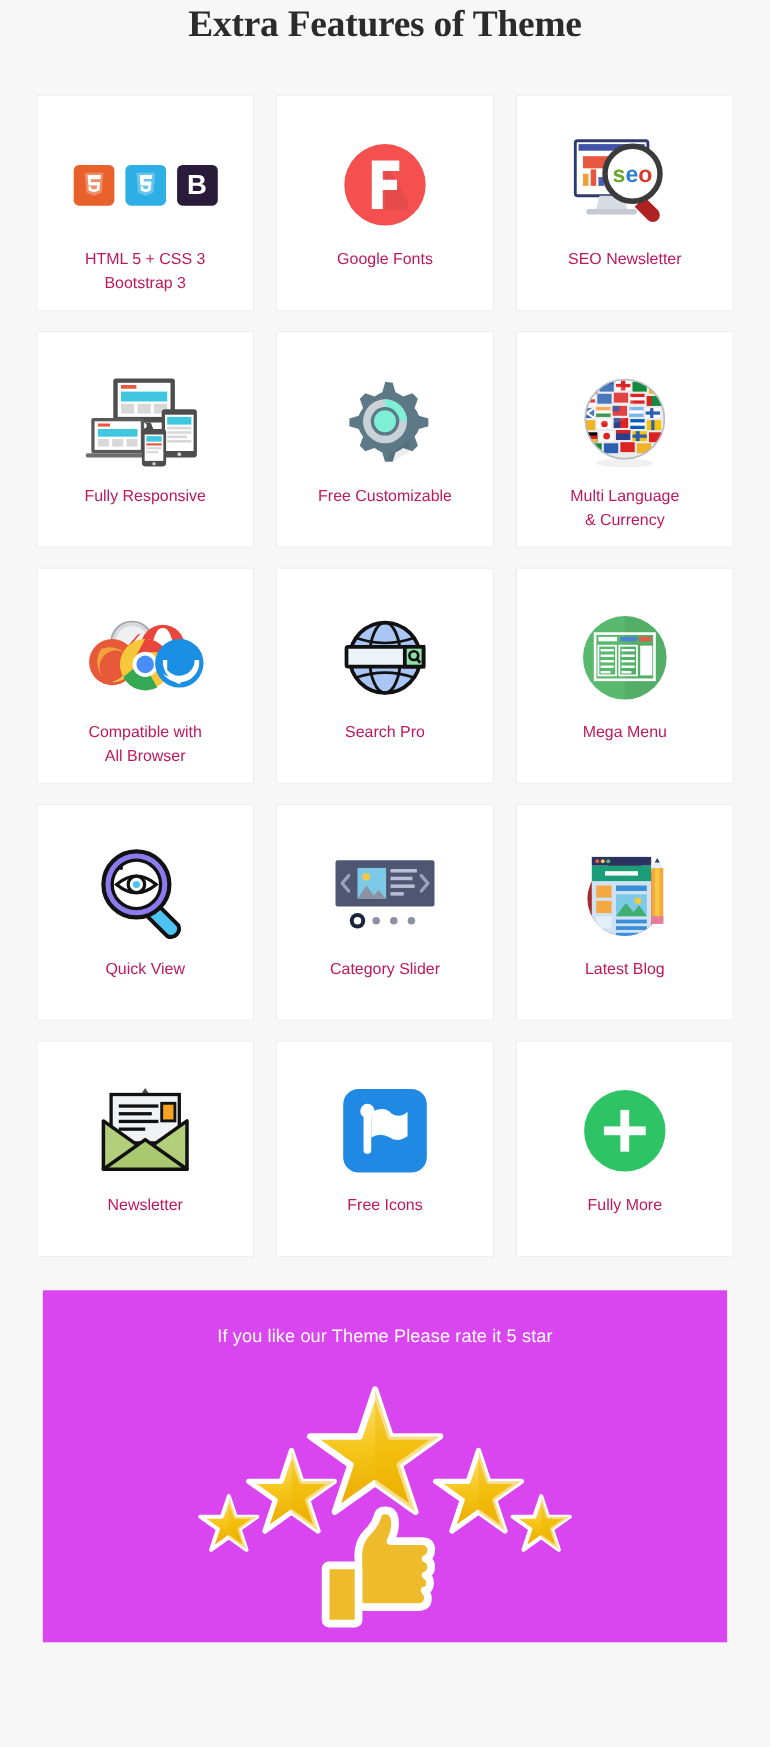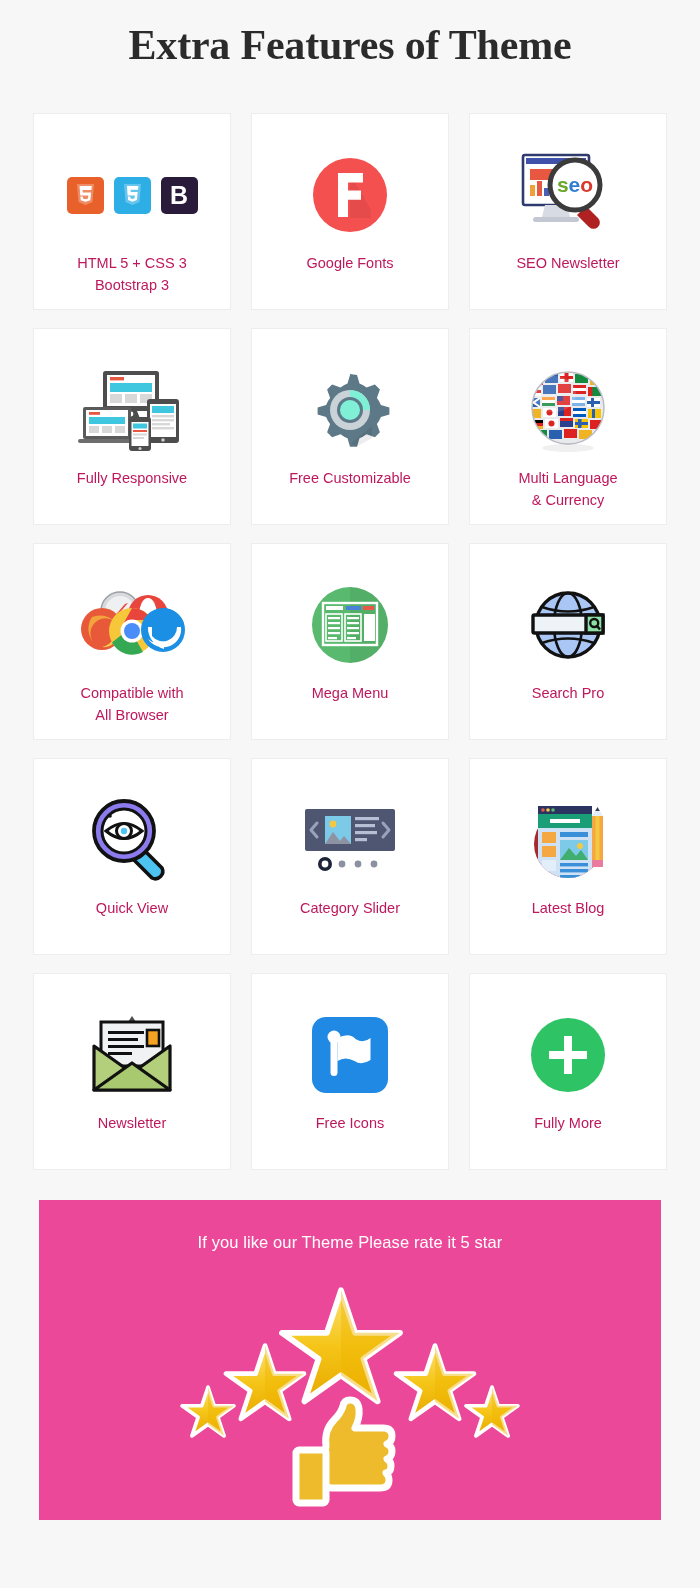--- a/index.html
+++ b/index.html
@@ -7,24 +7,24 @@
     width: 700px;
     background: #f7f7f7;
     font-family: "Liberation Sans", sans-serif;
   }
   body { width: 700px; min-height: 1588px; position: relative; }
 
   .page-title {
     text-align: center;
     font-family: "Liberation Serif", serif;
     font-weight: bold;
-    font-size: 42px;
+    font-size: 34px;
     color: #2b2b2b;
     letter-spacing: -0.2px;
-    padding-top: 21px;
+    padding-top: 4px;
     padding-bottom: 10px;
   }
 
   .features-grid {
     width: 634px;
     margin: 0 auto;
     display: grid;
     grid-template-columns: repeat(3, 198px);
     column-gap: 20px;
     row-gap: 18px;
@@ -57,21 +57,21 @@
     line-height: 1.55;
     padding: 0 8px;
     margin-top: 2px;
     white-space: pre-line;
   }
 
   
   .rate-banner {
     width: 622px;
     margin: 30px auto 0 auto;
-    background: #ec4899;
+    background: #d946ef;
     height: 320px;
     position: relative;
     overflow: hidden;
   }
   .rate-text {
     color: #ffffff;
     text-align: center;
     font-size: 16.5px;
     padding-top: 33px;
     letter-spacing: 0.1px;
@@ -334,20 +334,37 @@
         <circle cx="58" cy="44" r="8" fill="#4b8df8"></circle>
 
         <circle cx="89" cy="43" r="22" fill="#1a8fe3"></circle>
         <path d="M89 21 a22 22 0 0 1 21 16 l-16 2 a11 11 0 0 0 -17 -6z" fill="#1a8fe3"></path>
         <path d="M74 40 h33 a18 18 0 0 1 -33 12 a13 13 0 0 0 16 2 l0 8 a22 22 0 0 1 -16 -22z" fill="#ffffff"></path>
         <path d="M78 40 h25 a14 14 0 0 1 -25 9 z" fill="#1a8fe3"></path>
       </svg>
     </div>
     <div class="feature-label">Compatible with
 All Browser</div>
+  </div>
+
+  <div class="feature-card">
+    <div class="icon-wrap">
+      <svg width="90" height="84" viewBox="0 0 90 84" aria-hidden="true">
+        <circle cx="45" cy="42" r="32" fill="#a9c6f5" stroke="#111111" stroke-width="3.4"></circle>
+        <ellipse cx="45" cy="42" rx="14" ry="32" fill="none" stroke="#111111" stroke-width="2.6"></ellipse>
+        <line x1="13" y1="42" x2="77" y2="42" stroke="#111111" stroke-width="2.6"></line>
+        <path d="M19 24 q26 9 52 0" fill="none" stroke="#111111" stroke-width="2.4"></path>
+        <path d="M19 60 q26 -9 52 0" fill="none" stroke="#111111" stroke-width="2.4"></path>
+        <rect x="10" y="32" width="70" height="18" rx="1.5" fill="#eef3f7" stroke="#111111" stroke-width="3.4"></rect>
+        <rect x="63" y="32" width="17" height="18" fill="#8ee0a6" stroke="#111111" stroke-width="3.4"></rect>
+        <circle cx="71.2" cy="40" r="4" fill="none" stroke="#111111" stroke-width="2.4"></circle>
+        <line x1="74" y1="43" x2="77" y2="46.5" stroke="#111111" stroke-width="2.6"></line>
+      </svg>
+    </div>
+    <div class="feature-label">Search Pro</div>
   </div>
 
   <div class="feature-card">
     <div class="icon-wrap">
       <svg width="86" height="86" viewBox="0 0 86 86" aria-hidden="true">
         <circle cx="43" cy="43" r="38" fill="#59b96f"></circle>
         <path d="M43 5 a38 38 0 0 1 0 76 z" fill="#000000" opacity="0.06"></path>
         <rect x="16" y="21" width="54" height="42" fill="none" stroke="#ffffff" stroke-width="2.4"></rect>
         <rect x="19" y="24" width="17" height="4" fill="#ffffff"></rect>
         <rect x="39" y="24" width="15" height="4" fill="#4b82d8"></rect>
@@ -361,37 +378,20 @@
         <rect x="38" y="32" width="16" height="27" fill="none" stroke="#ffffff" stroke-width="1.6"></rect>
         <rect x="40" y="35" width="12" height="2.2" fill="#ffffff"></rect>
         <rect x="40" y="40" width="12" height="2.2" fill="#ffffff"></rect>
         <rect x="40" y="45" width="12" height="2.2" fill="#ffffff"></rect>
         <rect x="40" y="50" width="12" height="2.2" fill="#ffffff"></rect>
         <rect x="40" y="55" width="9" height="2.2" fill="#ffffff"></rect>
         <rect x="57" y="32" width="11" height="27" fill="#ffffff"></rect>
       </svg>
     </div>
     <div class="feature-label">Mega Menu</div>
-  </div>
-
-  <div class="feature-card">
-    <div class="icon-wrap">
-      <svg width="90" height="84" viewBox="0 0 90 84" aria-hidden="true">
-        <circle cx="45" cy="42" r="32" fill="#a9c6f5" stroke="#111111" stroke-width="3.4"></circle>
-        <ellipse cx="45" cy="42" rx="14" ry="32" fill="none" stroke="#111111" stroke-width="2.6"></ellipse>
-        <line x1="13" y1="42" x2="77" y2="42" stroke="#111111" stroke-width="2.6"></line>
-        <path d="M19 24 q26 9 52 0" fill="none" stroke="#111111" stroke-width="2.4"></path>
-        <path d="M19 60 q26 -9 52 0" fill="none" stroke="#111111" stroke-width="2.4"></path>
-        <rect x="10" y="32" width="70" height="18" rx="1.5" fill="#eef3f7" stroke="#111111" stroke-width="3.4"></rect>
-        <rect x="63" y="32" width="17" height="18" fill="#8ee0a6" stroke="#111111" stroke-width="3.4"></rect>
-        <circle cx="71.2" cy="40" r="4" fill="none" stroke="#111111" stroke-width="2.4"></circle>
-        <line x1="74" y1="43" x2="77" y2="46.5" stroke="#111111" stroke-width="2.6"></line>
-      </svg>
-    </div>
-    <div class="feature-label">Search Pro</div>
   </div>
 
   <div class="feature-card">
     <div class="icon-wrap">
       <svg width="92" height="92" viewBox="0 0 92 92" aria-hidden="true">
         <path d="M58 56 L76 74 a7.5 7.5 0 0 1 -10 10 L48 66 z" fill="#4cc3f0" stroke="#111111" stroke-width="3.6" stroke-linejoin="round"></path>
         <circle cx="38" cy="37" r="30" fill="#8b7bee" stroke="#111111" stroke-width="3.8"></circle>
         <circle cx="38" cy="37" r="22" fill="#ffffff" stroke="#111111" stroke-width="3"></circle>
         <path d="M20 37 q18 -15 36 0 q-18 15 -36 0z" fill="#ffffff" stroke="#111111" stroke-width="3"></path>
         <circle cx="38" cy="37" r="7.5" fill="#ffffff" stroke="#111111" stroke-width="3"></circle>

